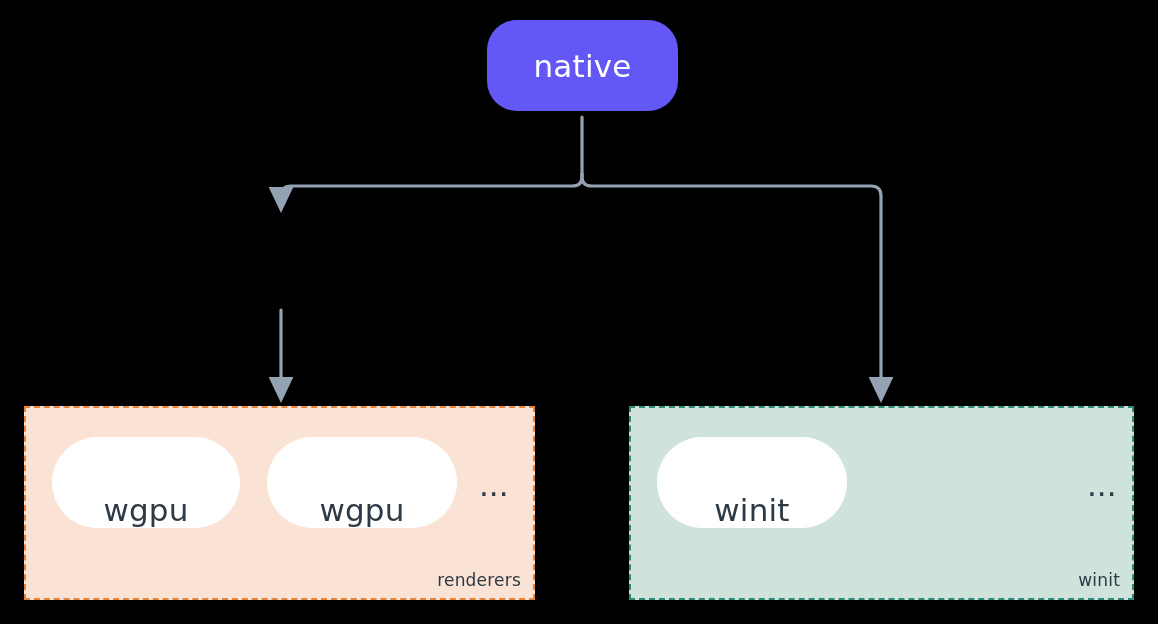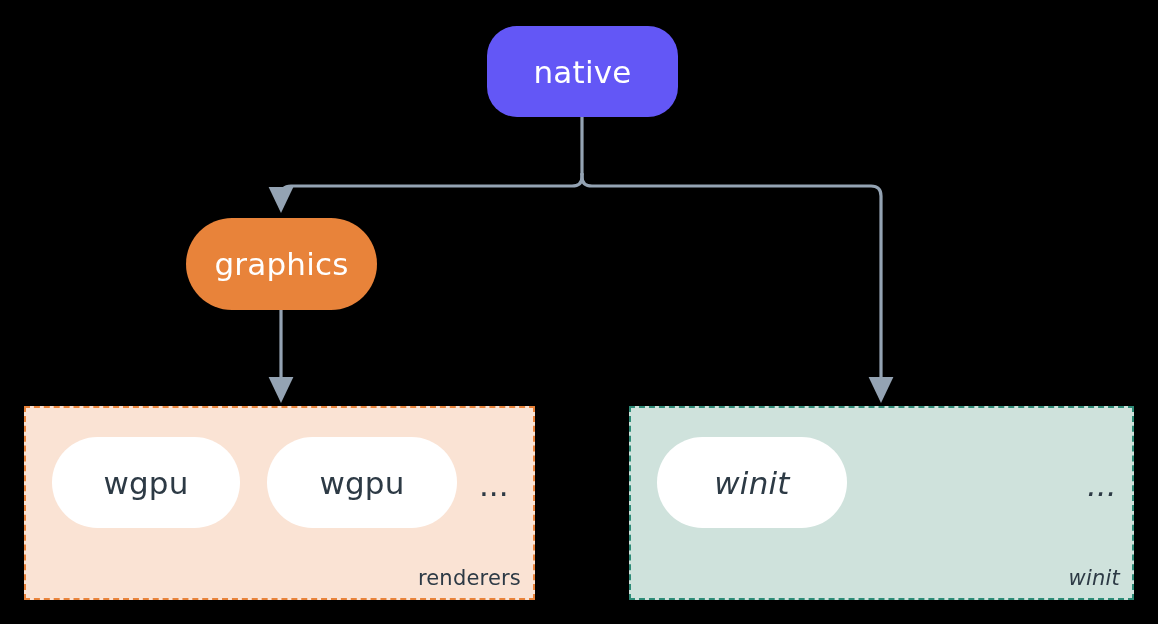--- a/index.html
+++ b/index.html
@@ -30,21 +30,21 @@
     display: flex;
     align-items: center;
     justify-content: center;
     box-sizing: border-box;
     color: #ffffff;
     font-size: 31px;
     letter-spacing: 0.2px;
   }
   #node-native {
     left: 487px;
-    top: 26px;
+    top: 20px;
     width: 191px;
     height: 91px;
     background: #6357F6;
     border-radius: 30px;
   }
   #node-graphics {
     left: 186px;
     top: 218px;
     width: 191px;
     height: 92px;
@@ -65,36 +65,35 @@
     background: #FAE3D4;
     border: 2px dashed #E8833A;
   }
   #cluster-shells {
     left: 629px;
     top: 406px;
     width: 505px;
     height: 194px;
     background: #CFE2DC;
     border: 2px dashed #2E8B77;
-    font-style: italic;
   }
   .cluster-label {
     position: absolute;
     right: 12px;
     bottom: 8px;
-    font-size: 21px;
+    font-size: 17px;
     color: #2D3A45;
     letter-spacing: 0.2px;
   }
 
   
   .pill {
     position: absolute;
     display: flex;
-    align-items: center;
+    align-items: flex-end;
     justify-content: center;
     background: #FFFFFF;
     border-radius: 46px;
     color: #2D3A45;
     font-size: 31px;
     letter-spacing: 0.2px;
     box-sizing: border-box;
   }
   .ellipsis {
     position: absolute;
@@ -131,23 +130,20 @@
 
     <path d="M582,174 L582,177 Q582,186 592,186 L871,186 Q881,186 881,196 L881,396" fill="none" stroke="#94A3B3" stroke-width="3.2" stroke-linecap="round" stroke-linejoin="round" marker-end="url(#arrowhead)"></path>
 
     <path d="M281,310 L281,396" fill="none" stroke="#94A3B3" stroke-width="3.2" stroke-linecap="round" marker-end="url(#arrowhead)"></path>
   </svg>
 
   <div class="node" id="node-native">
     <span>native</span>
   </div>
 
-  <div class="node" id="node-graphics">
-    <span>graphics</span>
-  </div>
 
   <div class="cluster" id="cluster-renderers">
 
     <div class="pill" id="pill-wgpu">
       <span>wgpu</span>
     </div>
 
     <div class="pill" id="pill-glow">
       <span>wgpu</span>
     </div>

